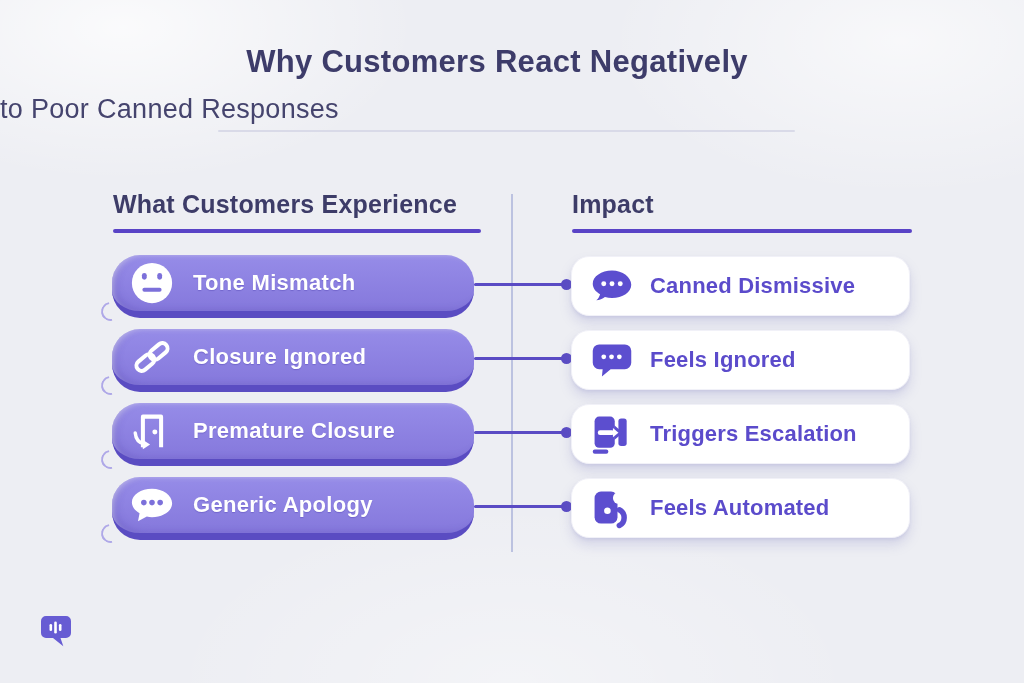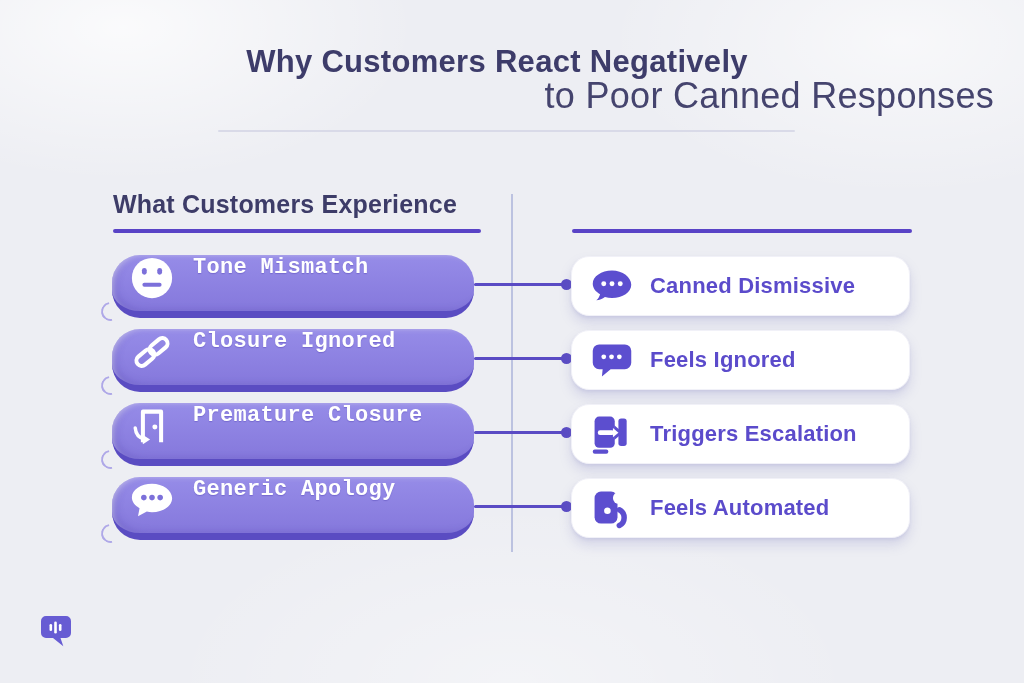--- a/index.html
+++ b/index.html
@@ -16,22 +16,22 @@
       radial-gradient(420px 220px at 88% 6%, rgba(255,255,255,.6), rgba(255,255,255,0) 70%),
       radial-gradient(500px 260px at 50% 100%, rgba(255,255,255,.35), rgba(255,255,255,0) 70%),
       #edeef3;
   }
   
   .title-line1{
     position:absolute;top:44px;left:0;right:30px;text-align:center;
     font-size:31px;font-weight:700;color:#3d3c6a;letter-spacing:.3px;
   }
   .title-line2{
-    position:absolute;top:75px;left:0;right:30px;text-align:right;
-    font-size:36px;font-weight:400;color:#45446e;letter-spacing:.3px;
+    position:absolute;top:94px;left:0;right:30px;text-align:left;
+    font-size:27px;font-weight:400;color:#45446e;letter-spacing:.3px;
   }
   .title-rule{
     position:absolute;left:218px;top:130px;width:577px;height:2px;
     background:#d9dae8;border-radius:1px;
   }
   
   .col-header{position:absolute;top:190px;font-size:25px;font-weight:700;color:#3d3c68;letter-spacing:.2px;}
   .col-header.left{left:113px;width:368px;}
   .col-header.right{left:572px;width:340px;}
   .col-underline{position:absolute;top:229px;height:4px;background:#5943c6;border-radius:2px;}
@@ -45,21 +45,21 @@
   .row:nth-child(1){top:255px;}
   .row:nth-child(2){top:329px;}
   .row:nth-child(3){top:403px;}
   .row:nth-child(4){top:477px;}
   .pill{
     position:absolute;left:0;top:0;width:362px;height:56px;
     border-radius:28px;
     background:linear-gradient(180deg,#968ce8 0%,#8578dc 100%);
     border-bottom:7px solid #5a4cc2;
     box-shadow:inset 4px 2px 6px -3px rgba(255,255,255,.55), inset 6px -2px 8px -4px rgba(70,55,170,.5);
-    display:flex;font-family:Liberation Mono, monospace;
+    display:flex;align-items:center;
   }
   .pill::after{ 
     content:'';position:absolute;left:-11px;bottom:-10px;width:15px;height:15px;
     border:2px solid rgba(125,112,222,.55);border-radius:50%;
     border-top-color:transparent;border-right-color:transparent;
     transform:rotate(35deg);
   }
   .pill-icon{width:46px;height:46px;margin-left:17px;display:flex;align-items:center;justify-content:center;flex:0 0 auto;}
   .pill-icon svg{width:46px;height:46px;display:block;}
   .pill-label{margin-left:18px;font-size:22px;font-weight:700;color:#ffffff;letter-spacing:.3px;text-shadow:0 1px 1px rgba(70,55,170,.35);white-space:nowrap;}
@@ -82,20 +82,21 @@
 <body>
 
 <div class="stage">
 
   <div class="title-line1">Why Customers React Negatively</div>
   <div class="title-line2">to Poor Canned Responses</div>
   <div class="title-rule"></div>
 
   <div class="col-header left">What Customers Experience</div>
   <div class="col-underline left"></div>
+  <div class="col-header right">Impact</div>
   <div class="col-underline right"></div>
 
   <div class="v-divider"></div>
 
   <div class="rows-layer">
   <div class="row">
     <div class="pill">
       <span class="pill-icon">
   <svg viewBox="0 0 48 48">
     <circle cx="24" cy="24" r="21" fill="#ffffff"></circle>

